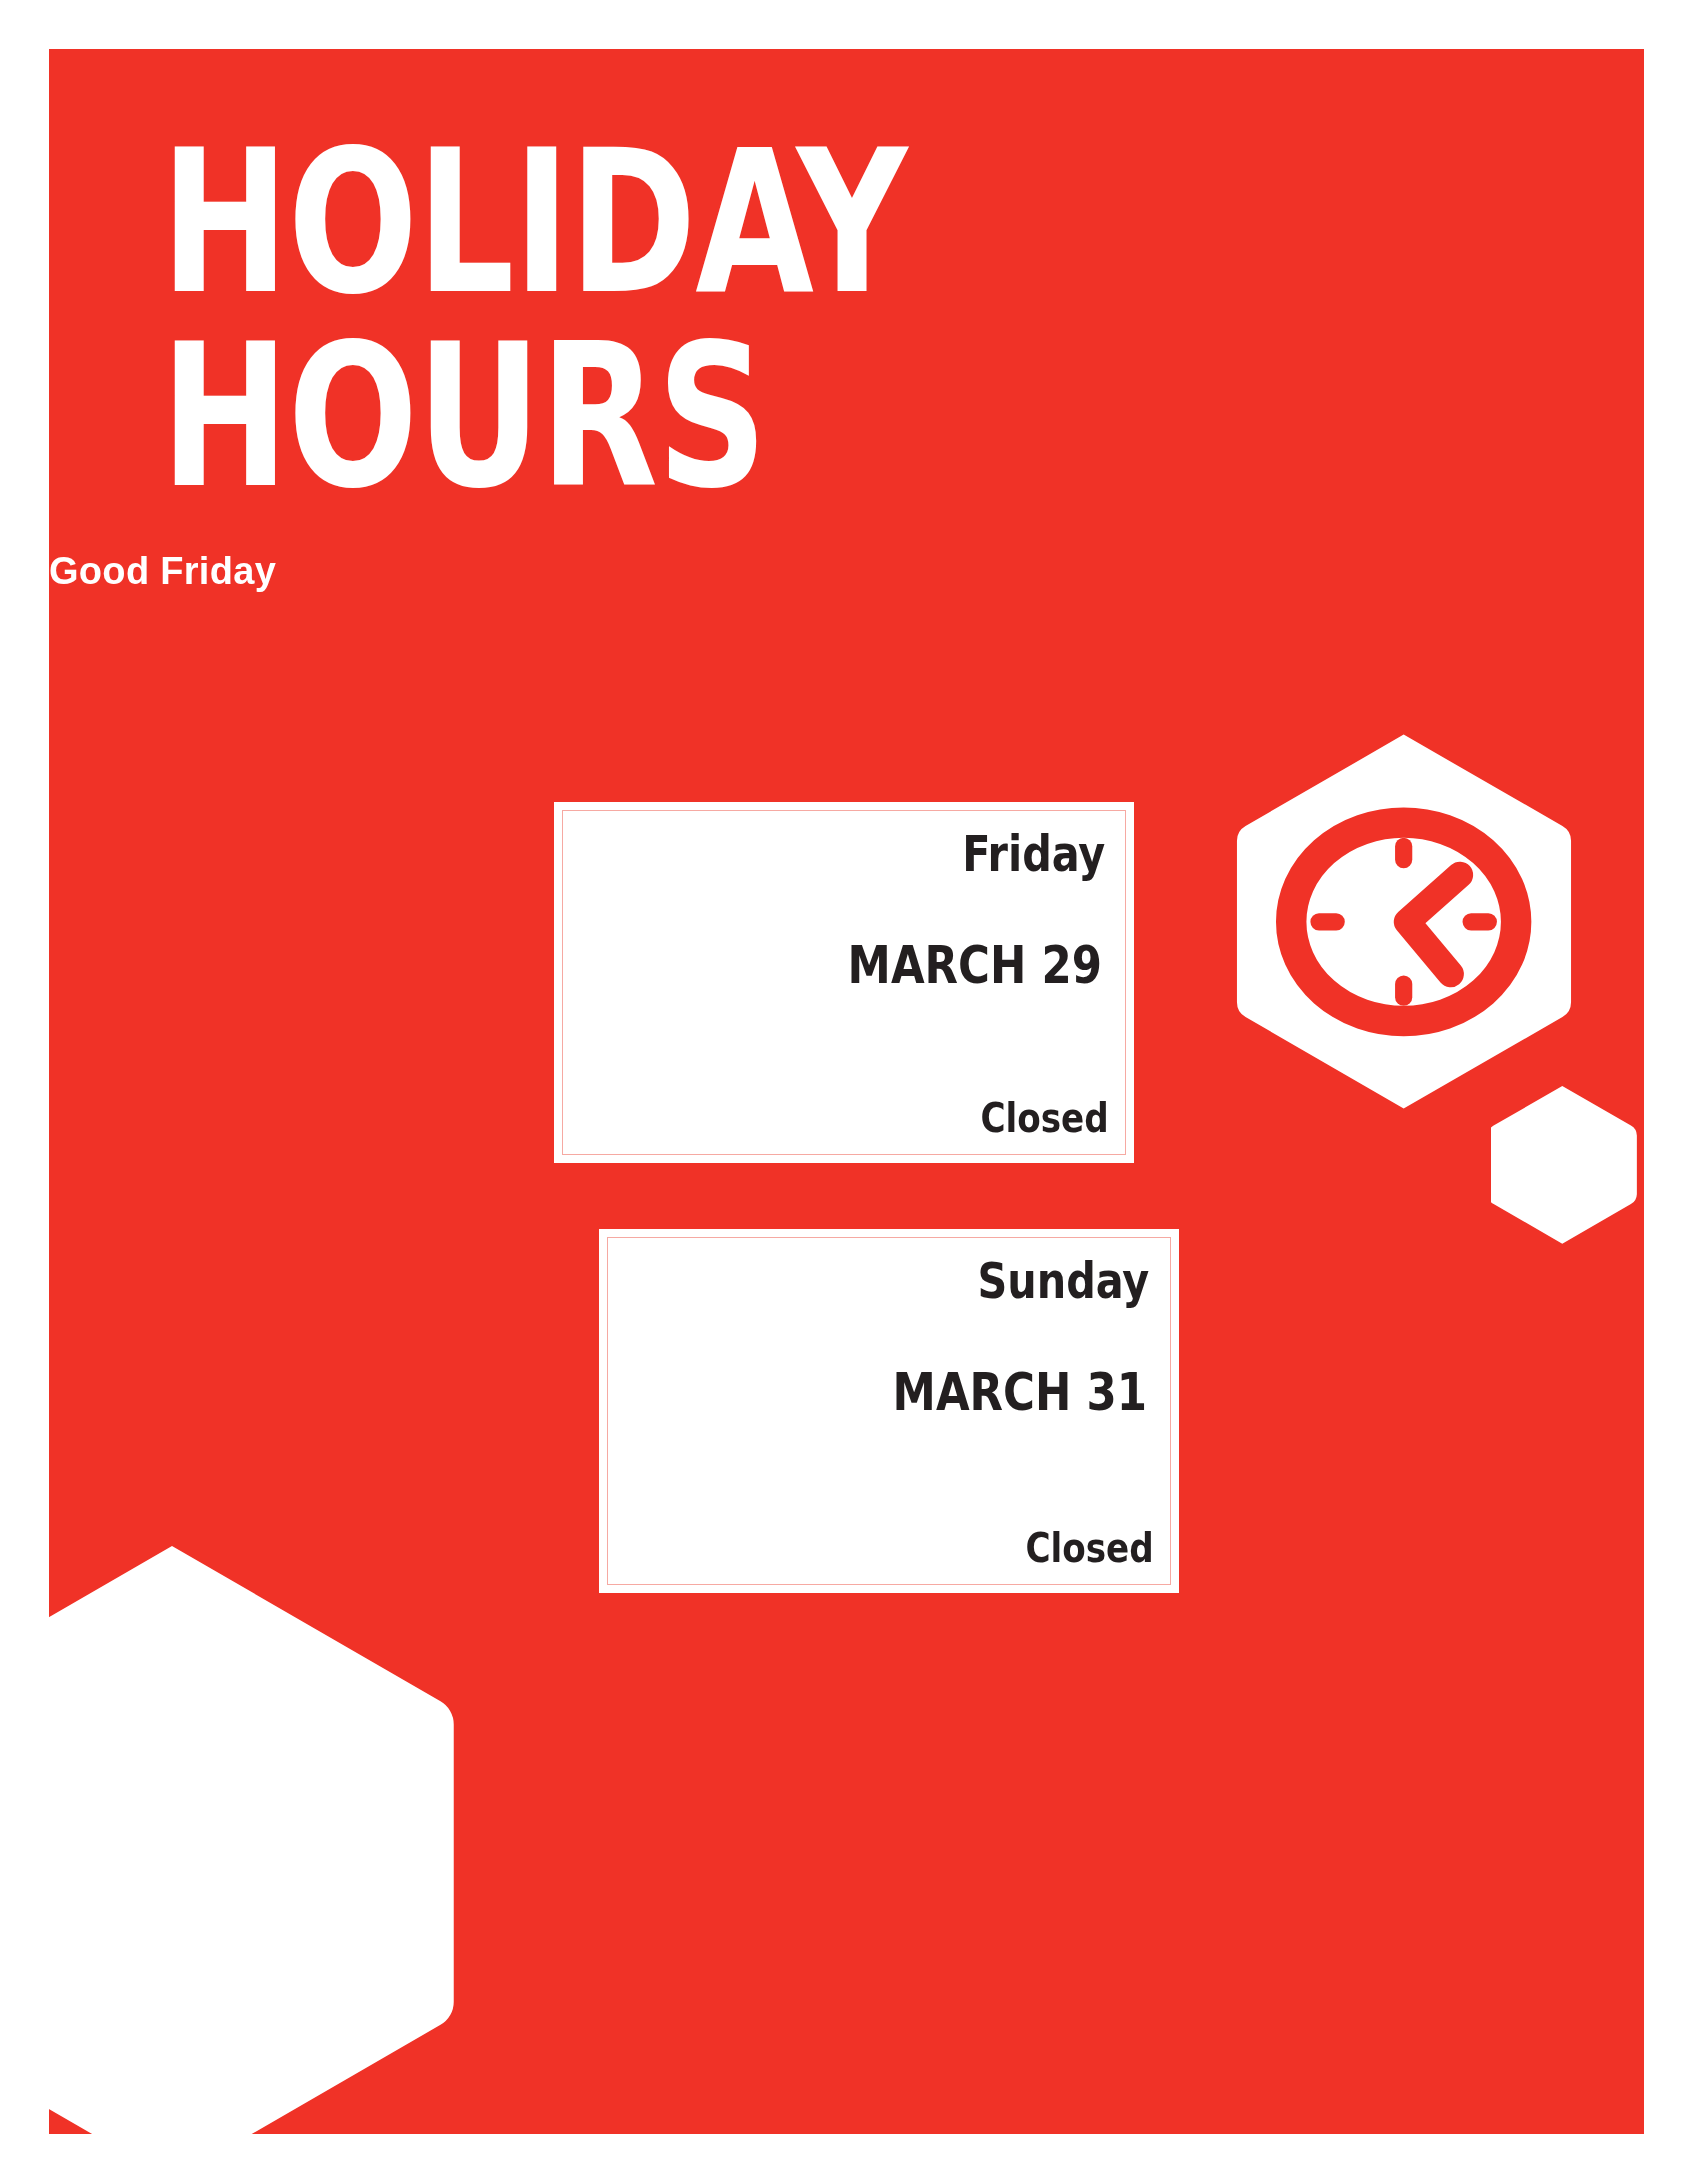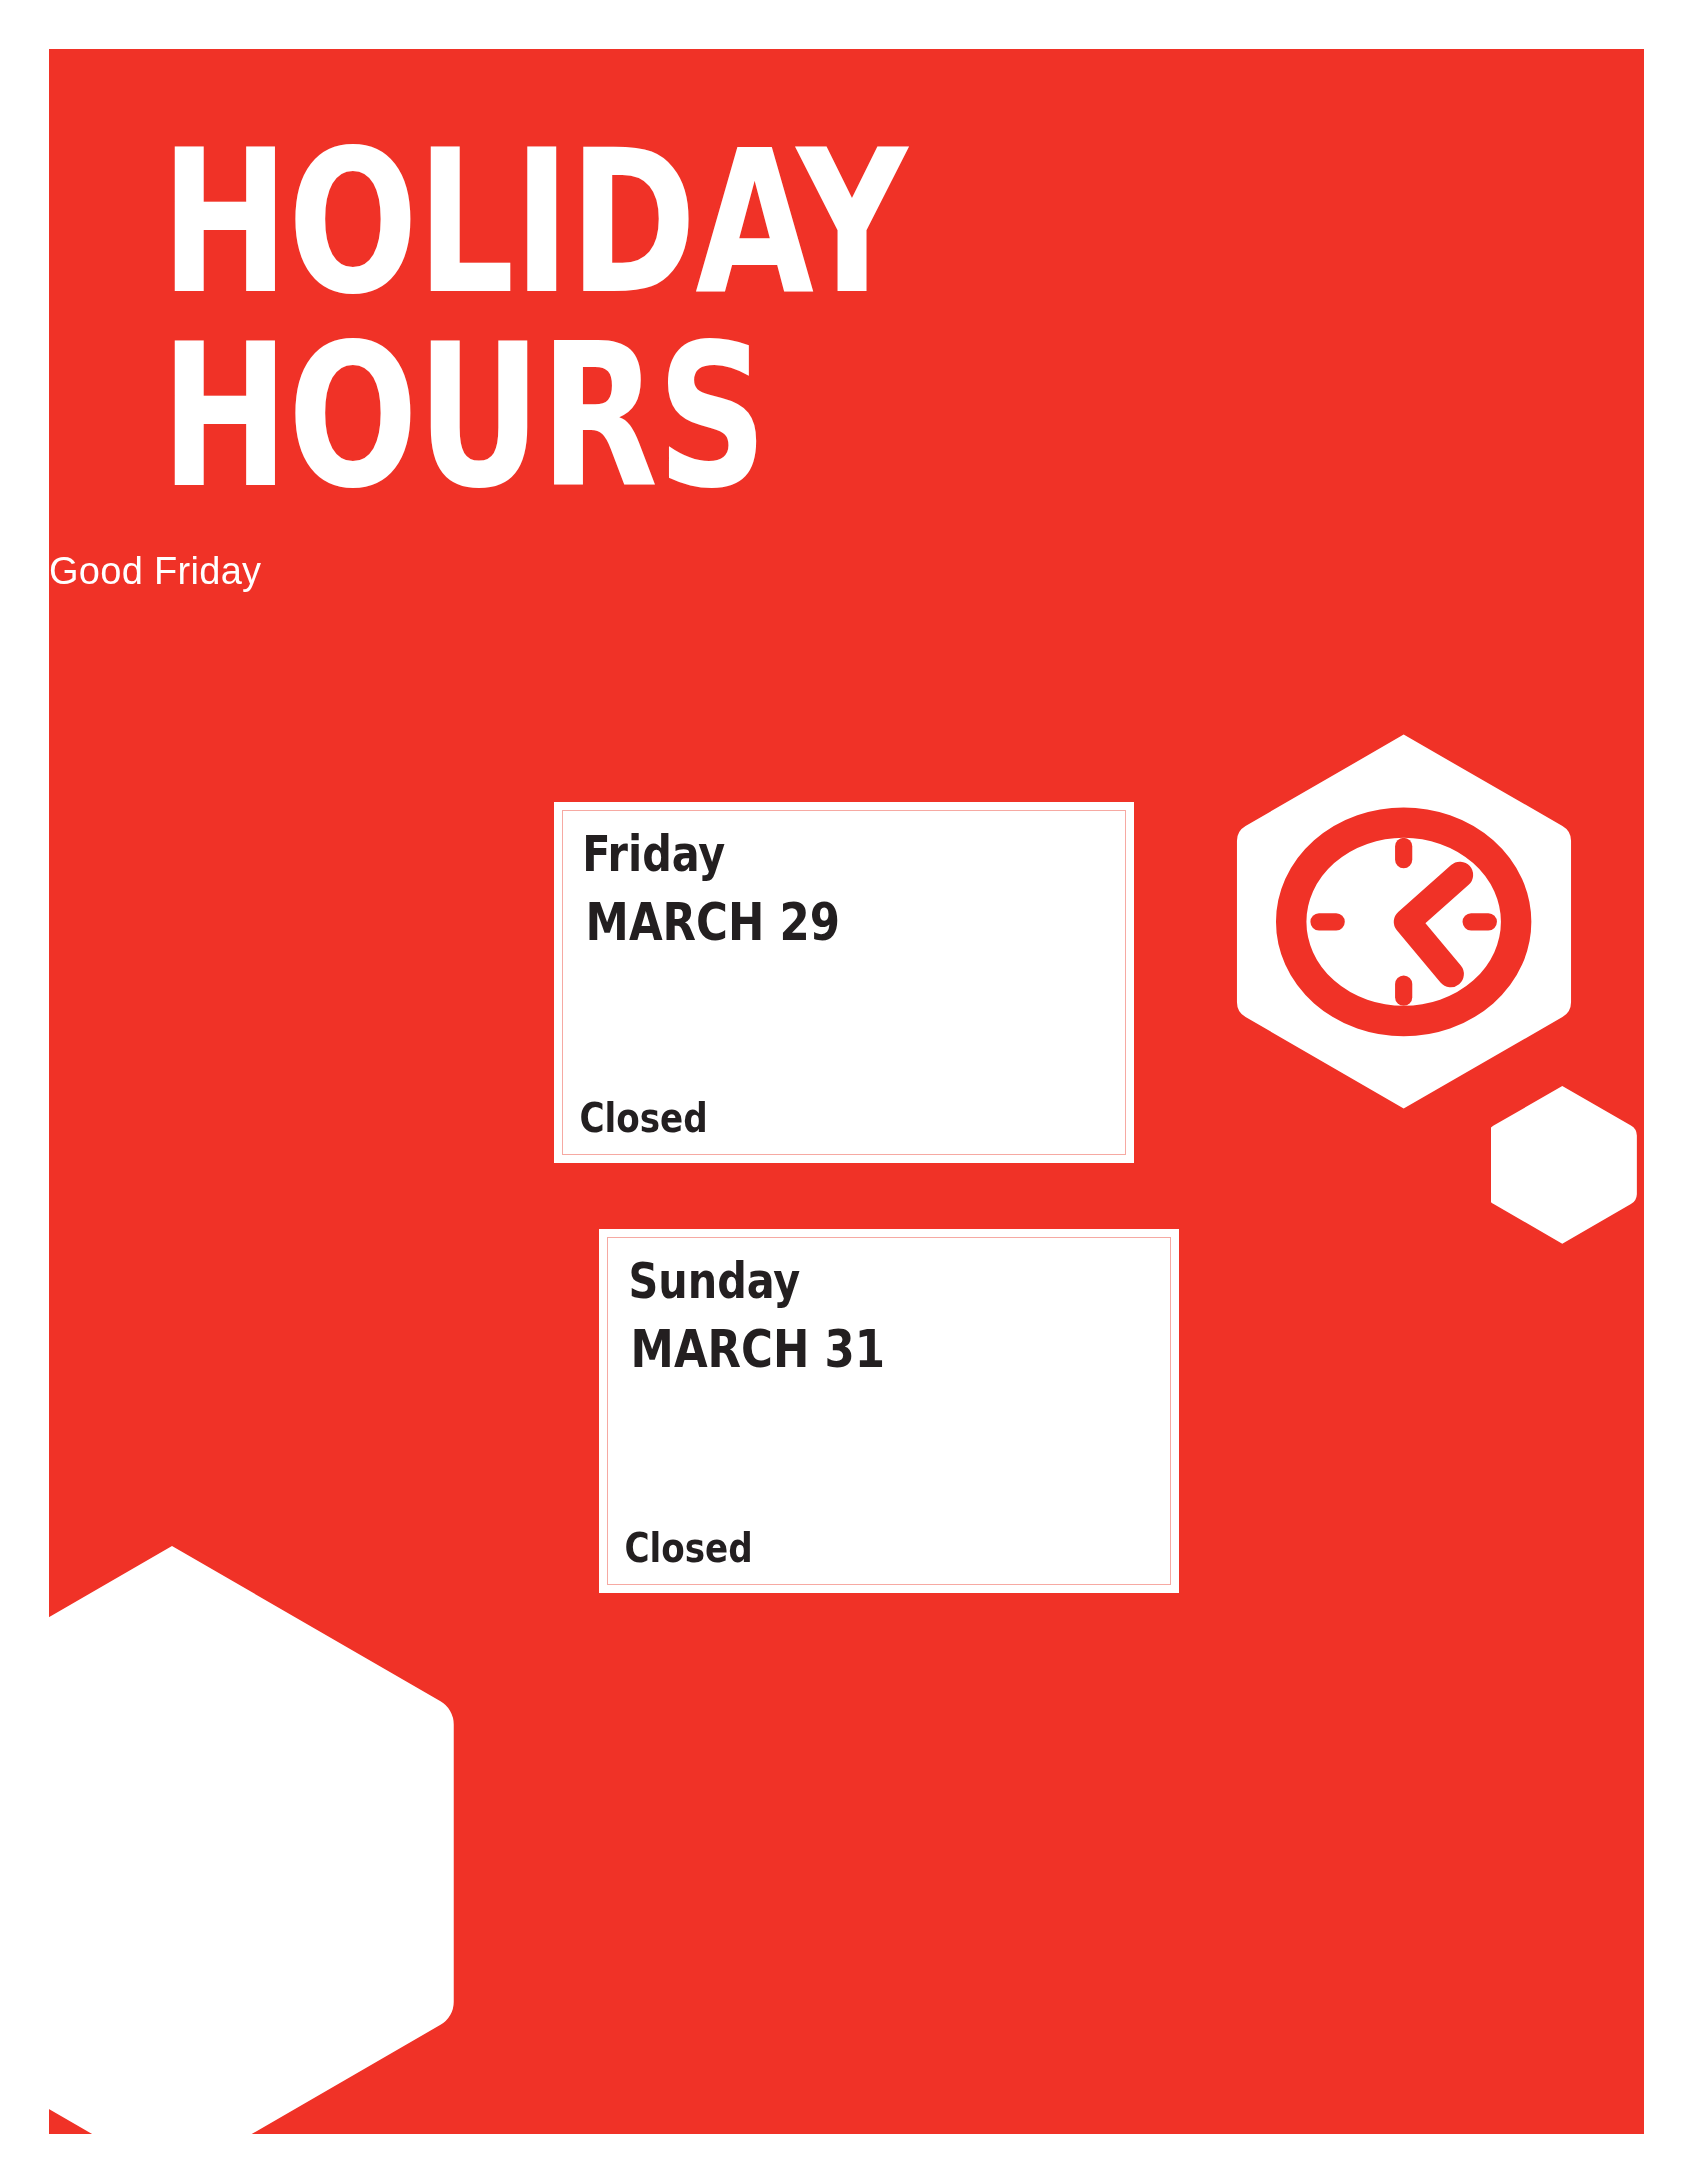--- a/index.html
+++ b/index.html
@@ -68,43 +68,44 @@
     line-height:0.98;
     letter-spacing:-1.3px;
     transform:scaleX(0.86);
     transform-origin:center center;
     white-space:nowrap;
   }
   #subtitle {
     display:block;
     margin-top:38px;
     color:#ffffff;
-    font-weight:400;
+    font-weight:700;
     font-size:38px;
     letter-spacing:0.3px;
     line-height:1;
   }
 
   
   .card {
     position:absolute;
     left:554px;
     width:580px;
     background:#ffffff;
     z-index:6;
     padding:8px;
   }
   .card-inner {
     width:100%; height:100%;
     border:1.3px solid #F6A9A2;
     display:flex;
     flex-direction:column;
-    align-items:flex-start;
+    align-items:flex-end;
     justify-content:flex-start;
     padding:17px 13.2px 14.6px 13.2px;
+    gap:43px;
   }
   #card-1 { top:802px; height:361px; }
   #card-2 { top:1229px; height:364px;margin-left:45px; }
   #card-3 { top:1661px; height:363px; }
 
   .card-day {
     color:#231F20;
     font-family:"Liberation Sans Narrow","DejaVu Sans Condensed","Liberation Sans", sans-serif;
     font-weight:700;
     font-size:50px;

